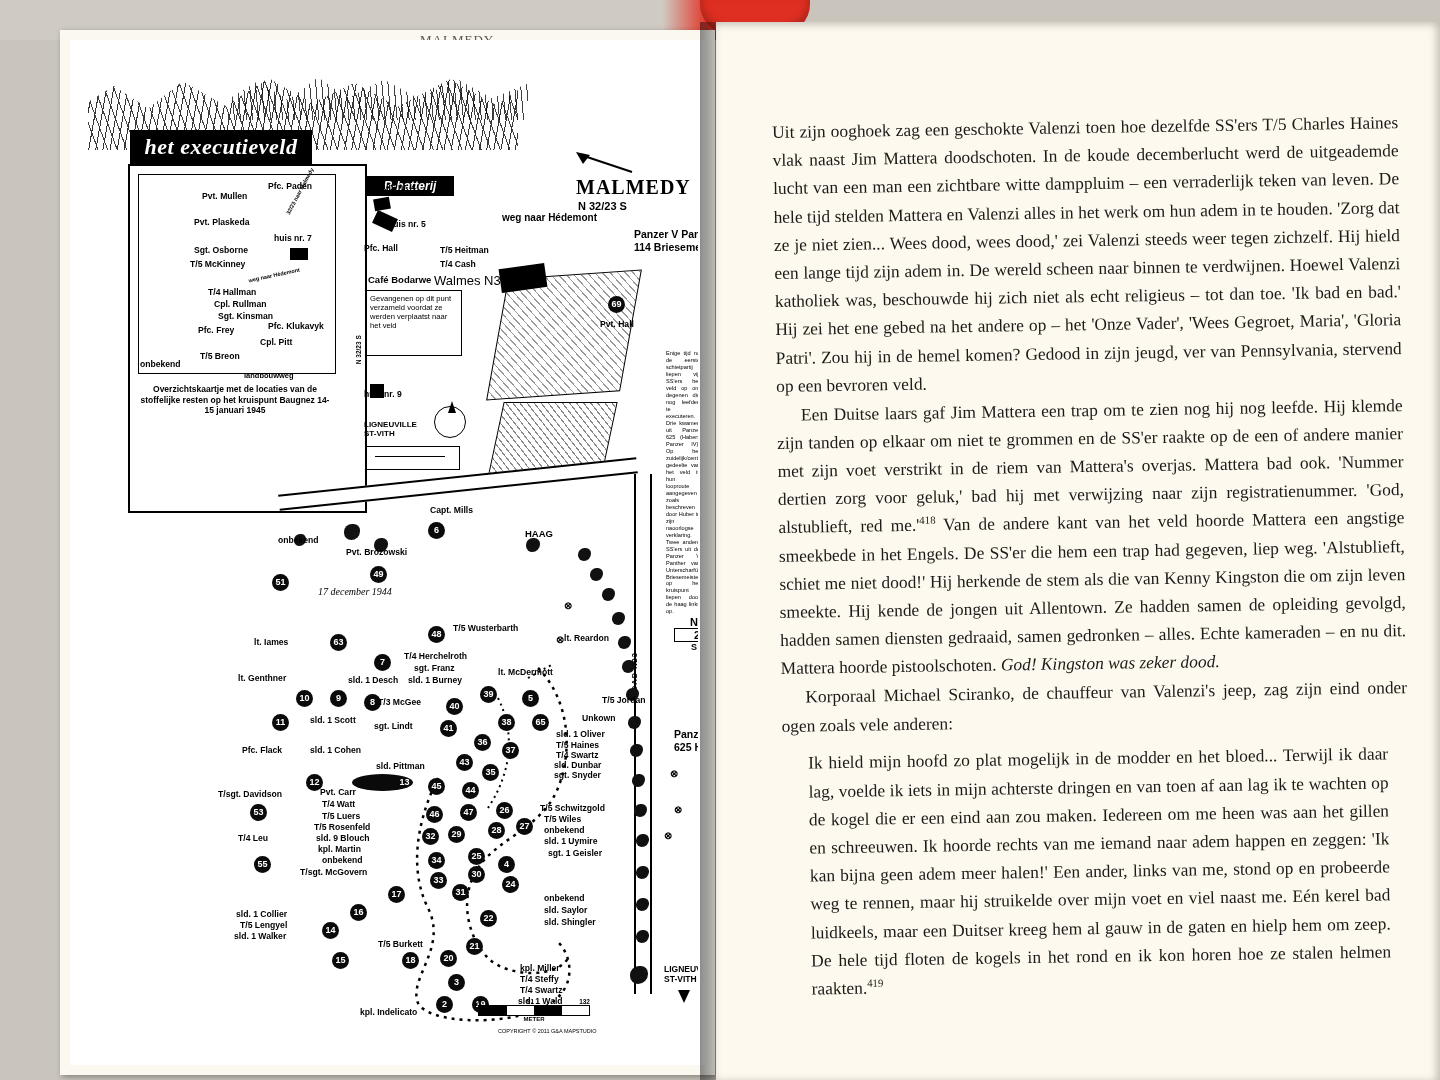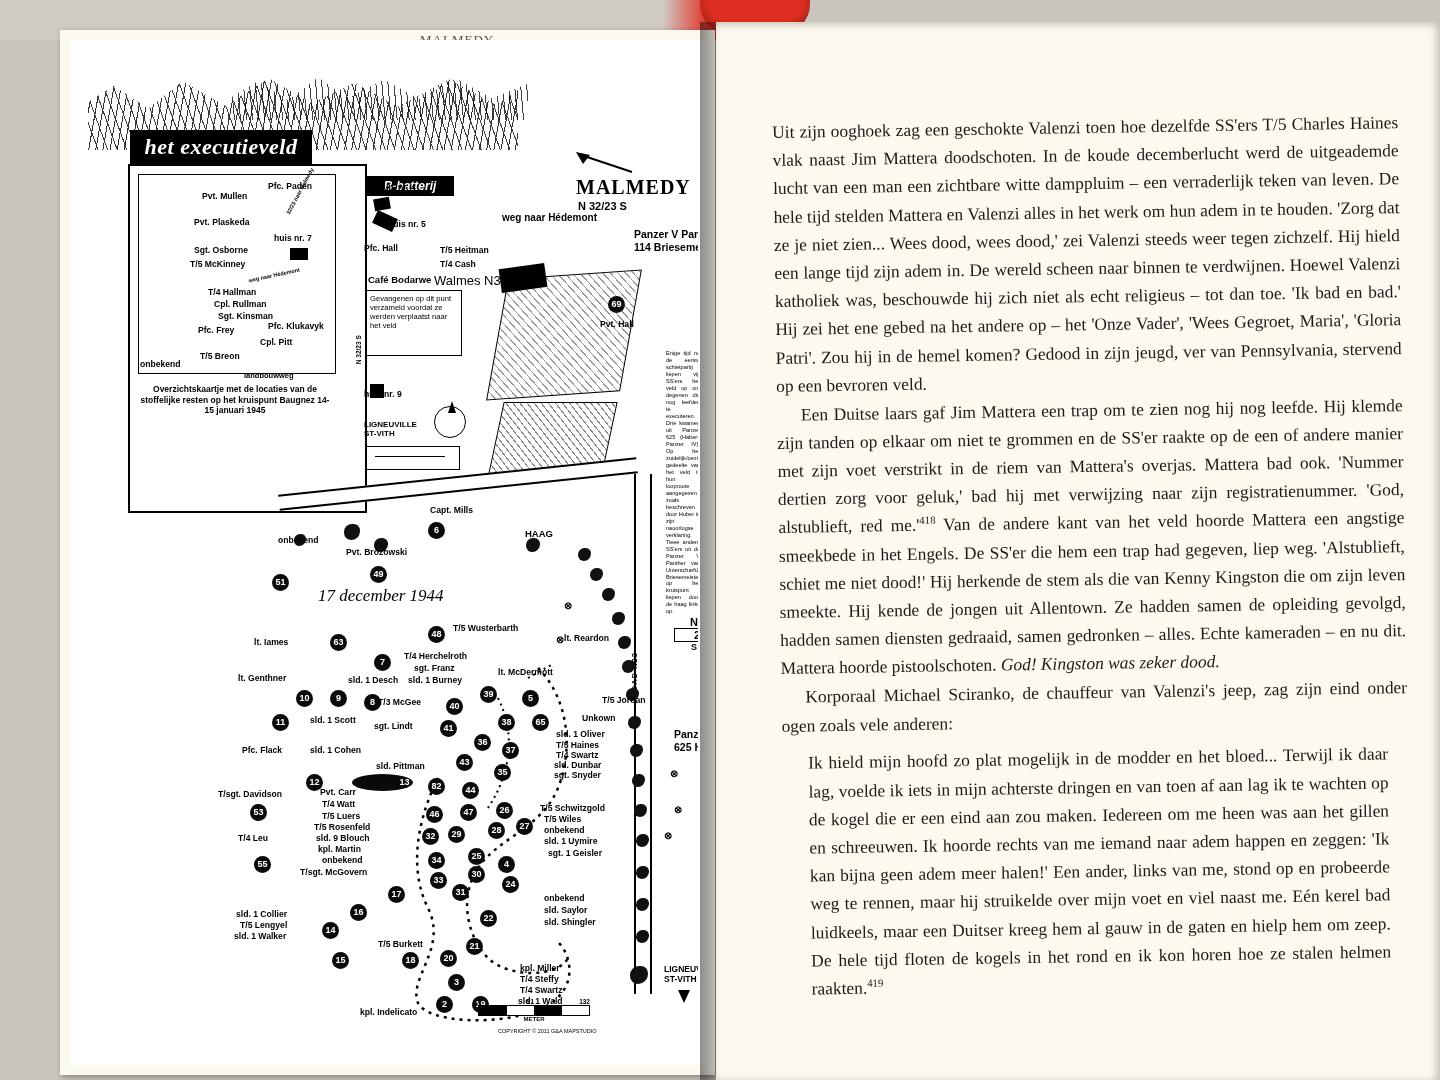--- a/index.html
+++ b/index.html
@@ -393,21 +393,21 @@
     border-left: 6px solid transparent;
     border-right: 6px solid transparent;
     border-top: 13px solid #000;
   }
 
   
   .date-field {
     position: absolute;
     left: 240px; top: 518px;
     font-family: "Liberation Serif", serif;
-    font-size: 17px;
+    font-size: 10px;
     font-style: italic;
   }
 
   
   .bottom-box {
     position: absolute;
     left: 50px; top: 862px;
     width: 215px; height: 86px;
     border: 2px solid #000;
     background: #fff;
@@ -712,24 +712,24 @@
         <div class="dot" style="left:368px;top:630px;">40</div>
         <div class="dot" style="left:402px;top:618px;">39</div>
         <div class="dot" style="left:444px;top:622px;">5</div>
         <div class="dot" style="left:194px;top:646px;">11</div>
         <div class="dot" style="left:362px;top:652px;">41</div>
         <div class="dot" style="left:420px;top:646px;">38</div>
         <div class="dot" style="left:396px;top:666px;">36</div>
         <div class="dot" style="left:454px;top:646px;">65</div>
         <div class="dot" style="left:424px;top:674px;">37</div>
         <div class="dot" style="left:378px;top:686px;">43</div>
-        <div class="dot" style="left:416px;top:696px;">35</div>
+        <div class="dot" style="left:404px;top:696px;">35</div>
         <div class="dot" style="left:274px;top:706px;padding-left:44px;">13</div>
         <div class="dot" style="left:228px;top:706px;">12</div>
-        <div class="dot" style="left:350px;top:710px;">82</div>
+        <div class="dot" style="left:350px;top:710px;">45</div>
         <div class="dot" style="left:384px;top:714px;">44</div>
         <div class="dot" style="left:172px;top:736px;">53</div>
         <div class="dot" style="left:348px;top:738px;">46</div>
         <div class="dot" style="left:382px;top:736px;">47</div>
         <div class="dot" style="left:418px;top:734px;">26</div>
         <div class="dot" style="left:344px;top:760px;">32</div>
         <div class="dot" style="left:370px;top:758px;">29</div>
         <div class="dot" style="left:410px;top:754px;">28</div>
         <div class="dot" style="left:438px;top:750px;">27</div>
         <div class="dot" style="left:176px;top:788px;">55</div>

